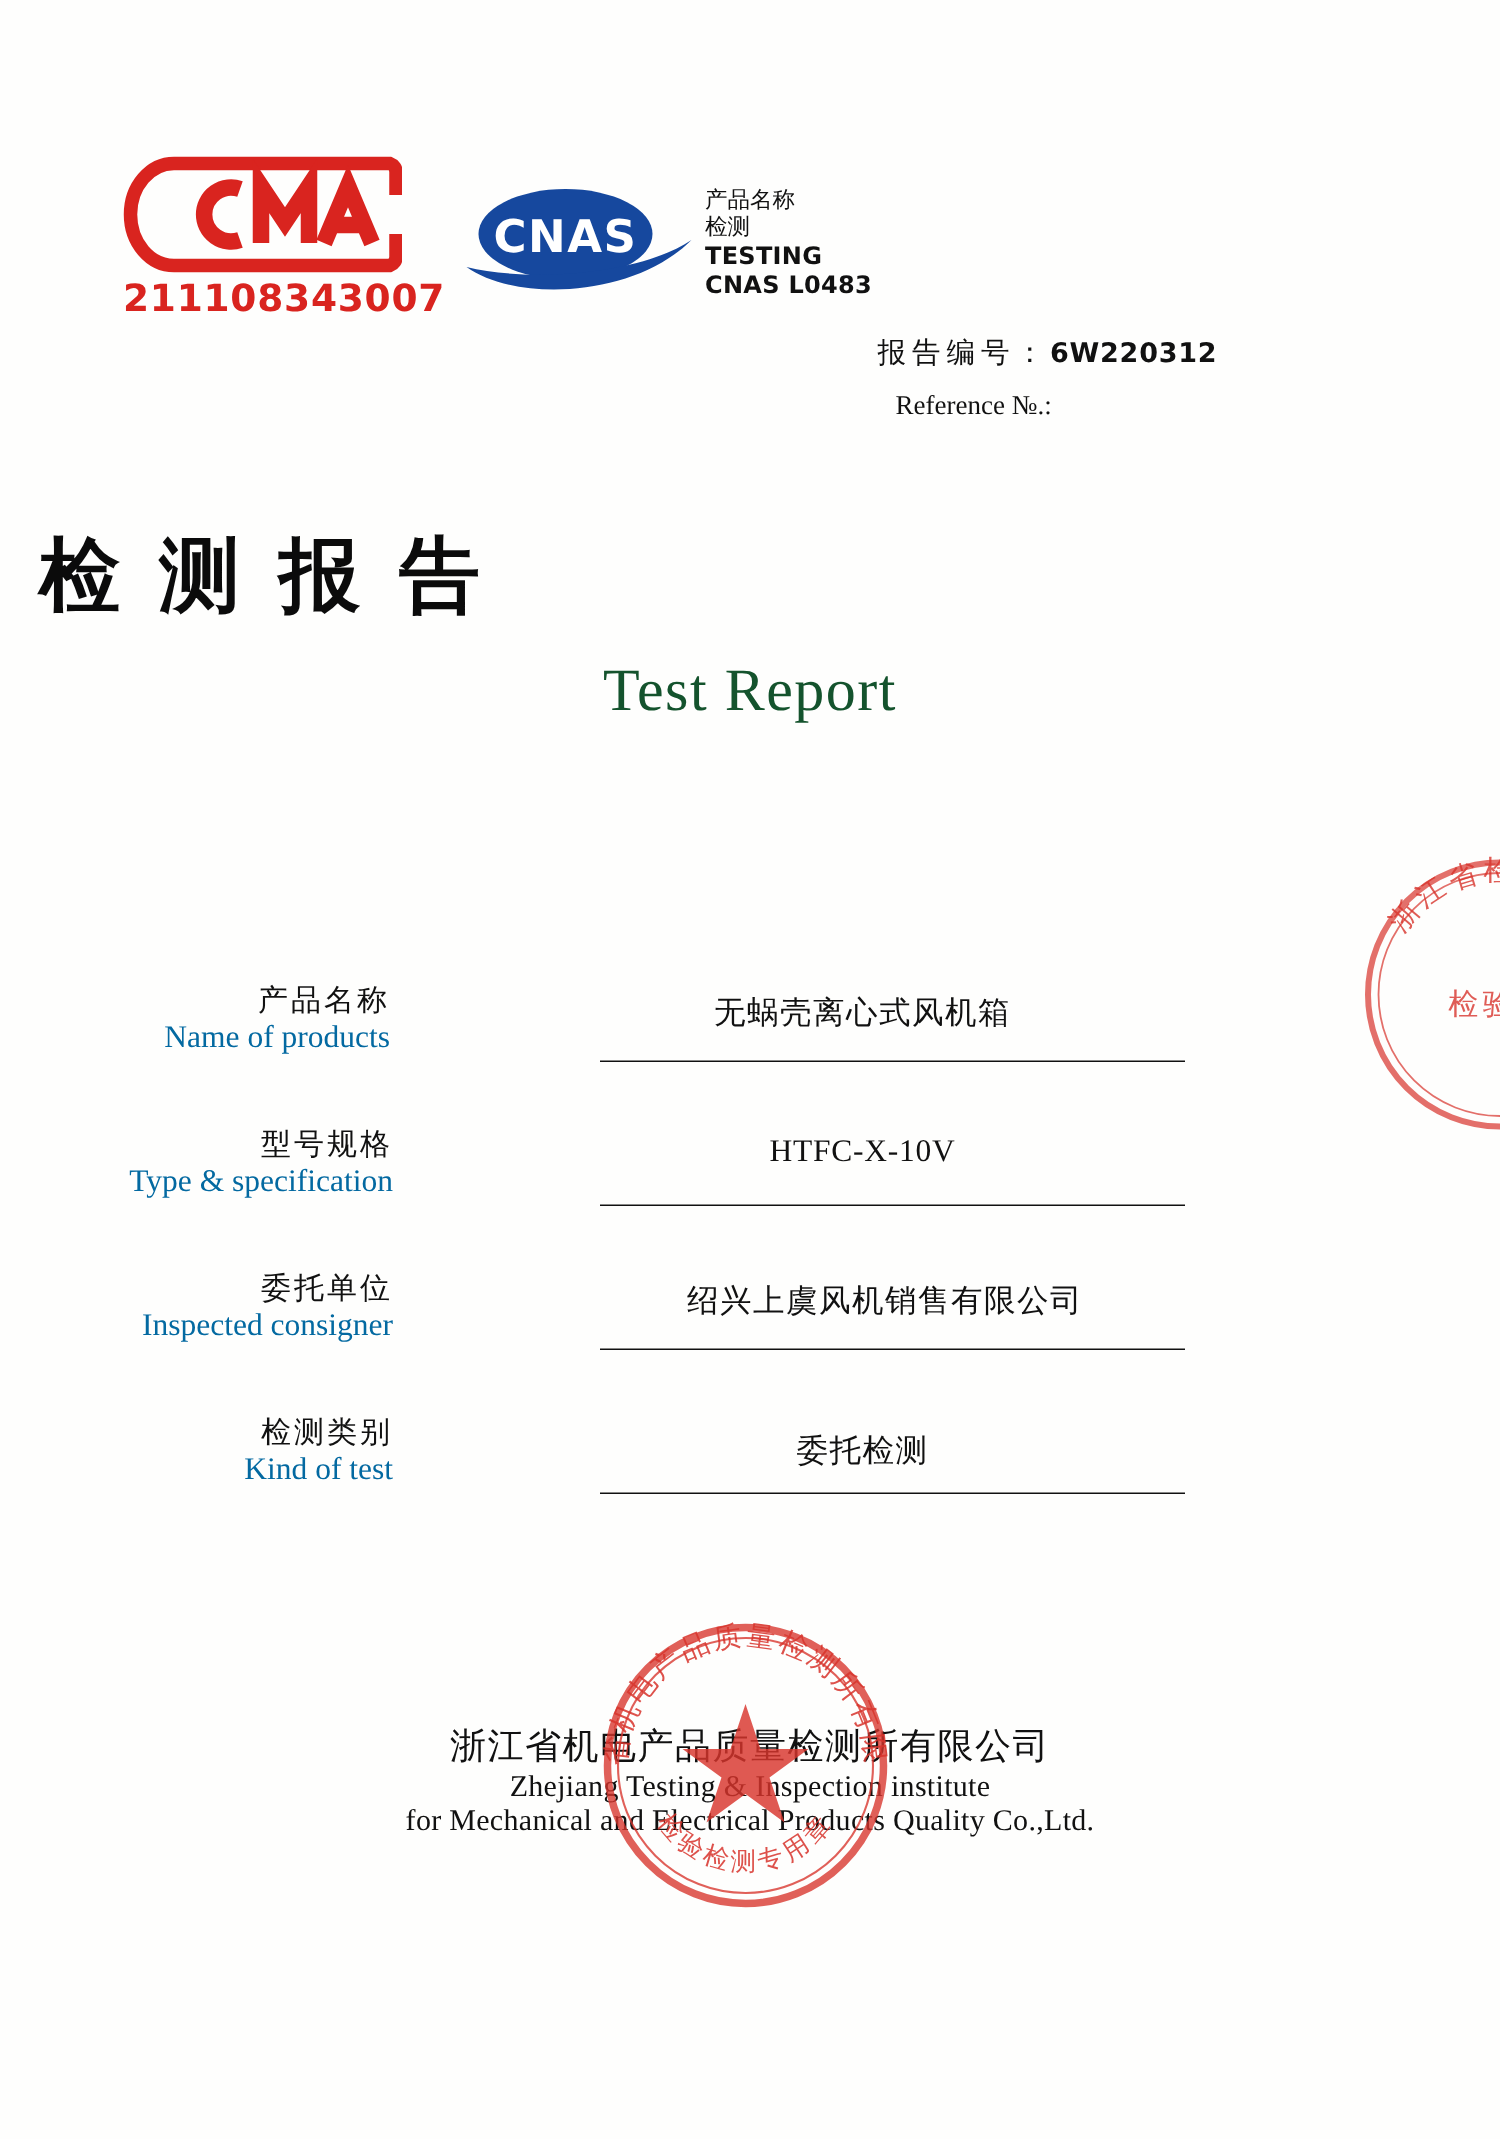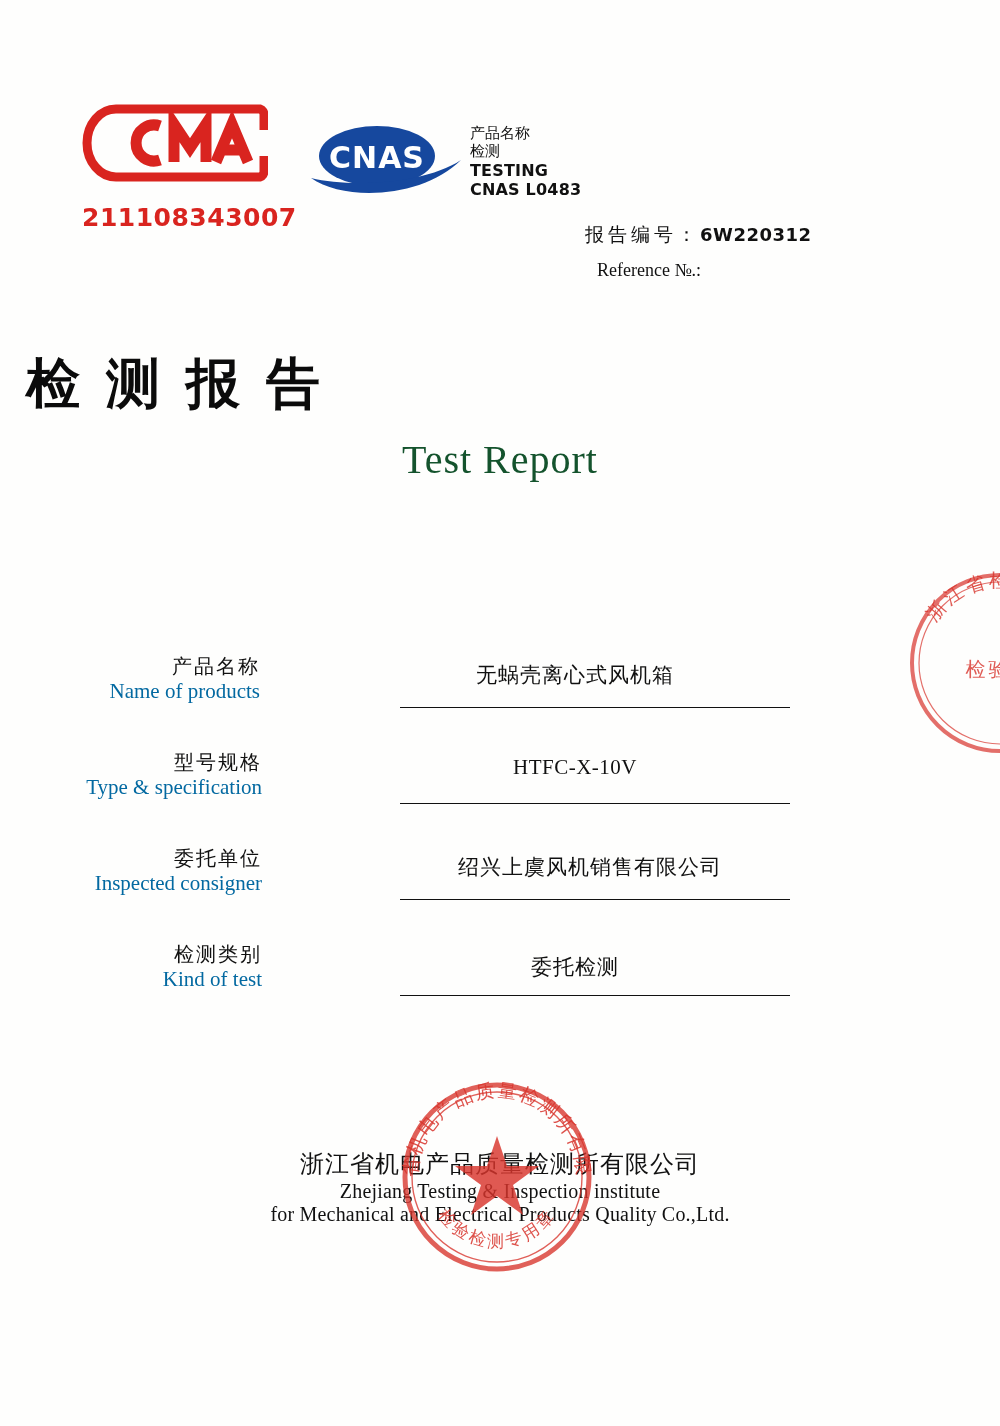--- a/index.html
+++ b/index.html
@@ -35,21 +35,21 @@
     top: 104px;
     width: 200px;
   }
   .cma-mark {
     position: relative;
     width: 186px;
     height: 78px;
   }
   .cma-mark svg { display: block; }
   .cma-number {
-    margin-top: 21px;
+    margin-top: 2px;
     font-family: "DejaVu Sans", sans-serif;
     font-weight: bold;
     font-size: 25px;
     letter-spacing: 0.5px;
     color: #d9241f;
   }
 
   
   .cnas-block {
     position: absolute;

